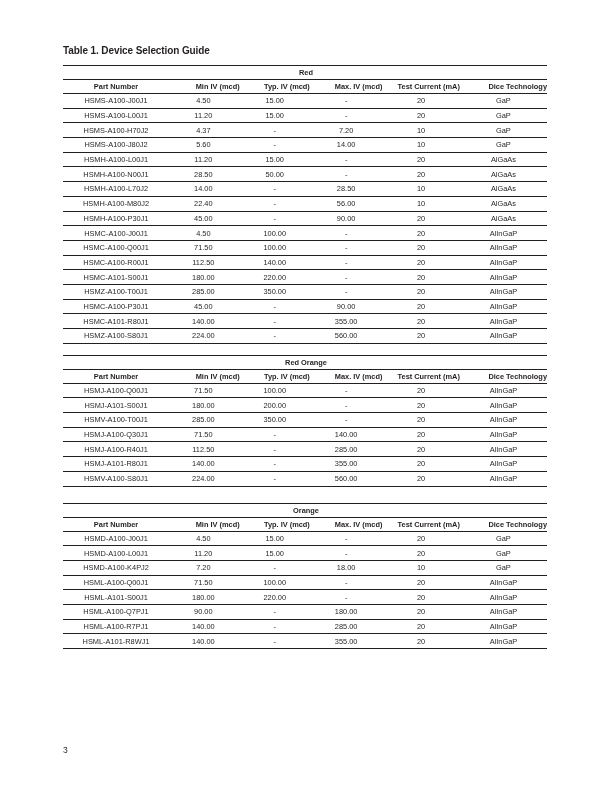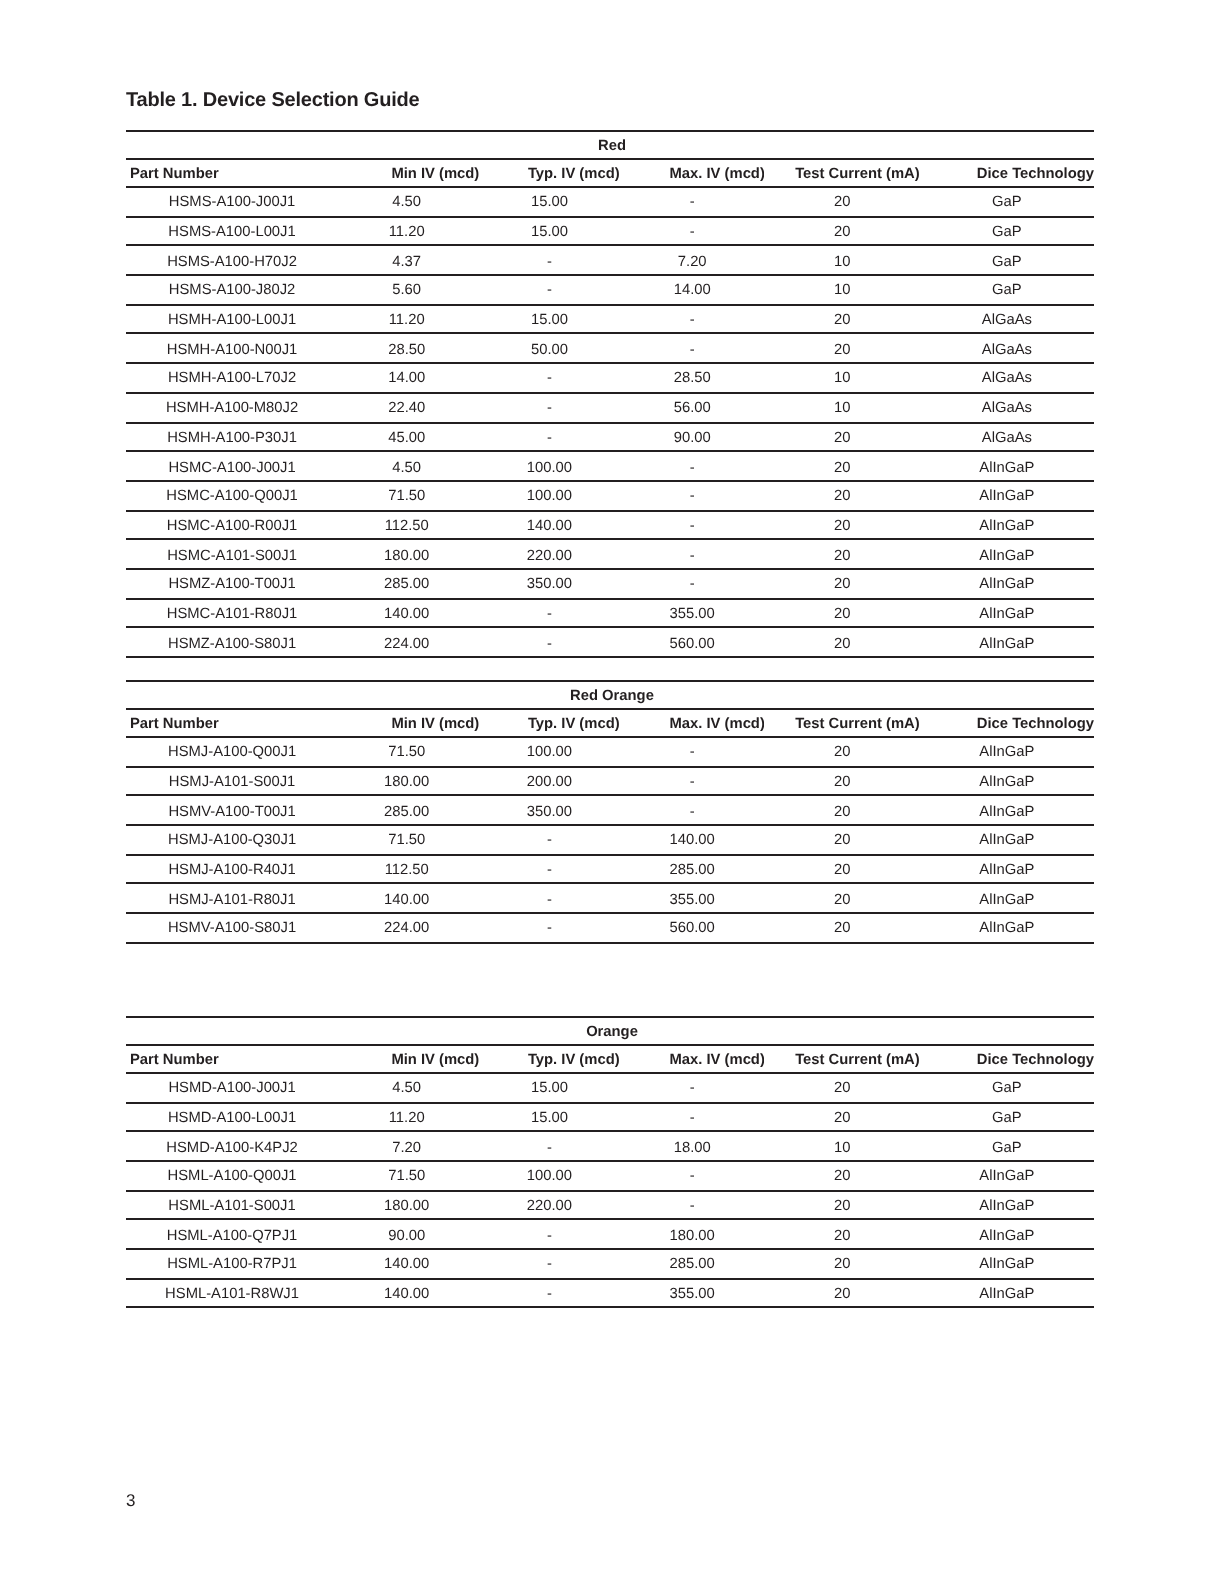--- a/index.html
+++ b/index.html
@@ -24,41 +24,41 @@
     letter-spacing: -0.1px;
     margin-bottom: 9px;
   }
   .device-table {
     width: 100%;
     border-collapse: collapse;
     table-layout: fixed;
     font-size: 7.4px;
     margin-bottom: 11px;
   }
-  .device-table:nth-of-type(2) { margin-bottom: 36px; }
+  .device-table:nth-of-type(2) { margin-bottom: 16px; }
   .section-row td {
     border-top: 1.4px solid #231f20;
     border-bottom: 0.8px solid #231f20;
     font-weight: 700;
     text-align: center;
     height: 14px;
     padding-left: 2px;
     vertical-align: middle;
   }
   .header-row th {
     border-bottom: 1.4px solid #231f20;
     font-weight: 700;
     text-align: right;
     height: 14px;
     vertical-align: middle;
     overflow: hidden;
     white-space: nowrap;
   }
   .header-row th:first-child {
-    text-align: left;
+    text-align: center;
     padding-left: 2px;
   }
   .data-row td {
     border-bottom: 0.8px solid #231f20;
     text-align: center;
     height: 14.7px;
     vertical-align: middle;
     overflow: hidden;
     white-space: nowrap;
   }
@@ -209,20 +209,28 @@
           </tr>
           <tr class="data-row">
             <td>HSMZ-A100-T00J1</td>
             <td>285.00</td>
             <td>350.00</td>
             <td>-</td>
             <td>20</td>
             <td>AlInGaP</td>
           </tr>
           <tr class="data-row">
+            <td>HSMC-A100-P30J1</td>
+            <td>45.00</td>
+            <td>-</td>
+            <td>90.00</td>
+            <td>20</td>
+            <td>AlInGaP</td>
+          </tr>
+          <tr class="data-row">
             <td>HSMC-A101-R80J1</td>
             <td>140.00</td>
             <td>-</td>
             <td>355.00</td>
             <td>20</td>
             <td>AlInGaP</td>
           </tr>
           <tr class="data-row">
             <td>HSMZ-A100-S80J1</td>
             <td>224.00</td>

